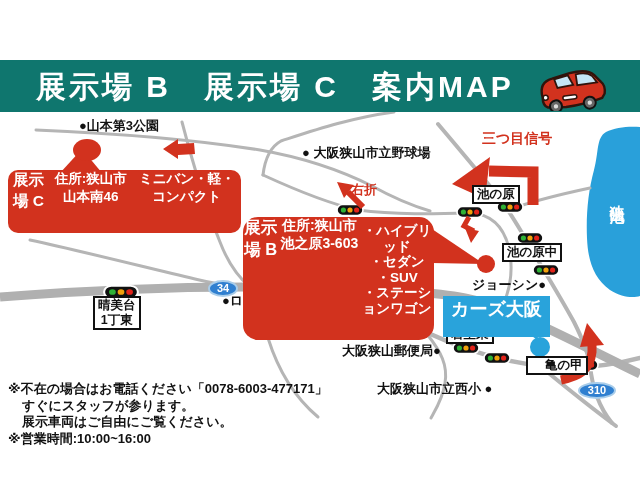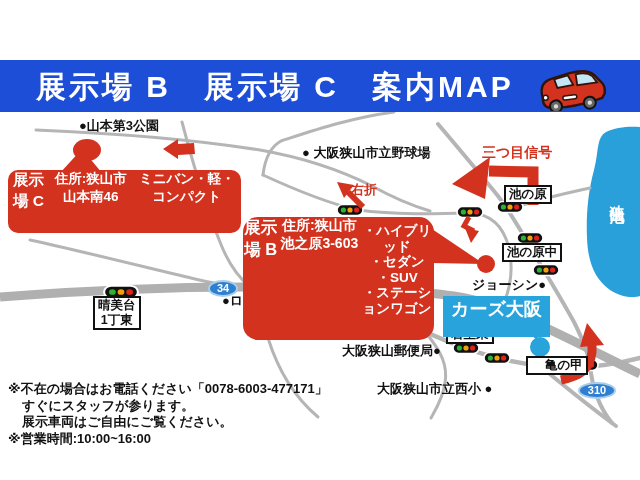--- a/index.html
+++ b/index.html
@@ -106,21 +106,21 @@
     </g>
 
     <polygon points="60,173 102,173 82,149" fill="#d2321e"></polygon>
     <polygon points="432,229 432,263 484,264" fill="#d2321e"></polygon>
     <ellipse cx="87" cy="150" rx="14" ry="11" fill="#d2321e"></ellipse>
     <circle cx="486" cy="264" r="9" fill="#d2321e"></circle>
     <polygon points="506,317 528,317 540,342" fill="#29a3db"></polygon>
     <circle cx="540" cy="347" r="10" fill="#29a3db"></circle>
   </svg>
 
-  <div id="titlebar" style="background:#1d4ed8;">
+  <div id="titlebar" style="background:#0f766e;">
     <div class="ttl">展示場 B　展示場 C　案内MAP</div>
     <svg id="caricon" width="76" height="46" viewBox="0 0 76 46">
       <g transform="rotate(-8 38 26)">
         <path d="M8,28 Q6,13 20,11 L38,8 Q56,6 62,13 L68,21 Q72,25 70,33 L67,37 Q50,41 30,41 L12,39 Q7,37 8,28 Z" fill="#d2321e" stroke="#30140c" stroke-width="2.4"></path>
         <path d="M22,12 L36,10 L40,20 L24,21 Z" fill="#c5e6f5" stroke="#30140c" stroke-width="1.8"></path>
         <path d="M44,10 Q55,9 60,14 L64,21 L44,21 Z" fill="#c5e6f5" stroke="#30140c" stroke-width="1.8"></path>
         <circle cx="20" cy="39" r="6" fill="#666" stroke="#111" stroke-width="2"></circle>
         <circle cx="20" cy="39" r="2.2" fill="#ddd"></circle>
         <circle cx="54" cy="40" r="6" fill="#666" stroke="#111" stroke-width="2"></circle>
         <circle cx="54" cy="40" r="2.2" fill="#ddd"></circle>
@@ -130,24 +130,24 @@
     </svg>
   </div>
 
   <div class="abs poi" style="left:79px;top:117px;">●山本第3公園</div>
   <div class="abs poi" style="left:302px;top:144px;">● 大阪狭山市立野球場</div>
   <div class="abs poi" style="left:187px;top:292px;margin-left:35px;">●ローソン</div>
   <div class="abs poi" style="left:472px;top:276px;">ジョーシン●</div>
   <div class="abs poi" style="left:342px;top:342px;">大阪狭山郵便局●</div>
   <div class="abs poi" style="left:377px;top:380px;">大阪狭山市立西小 ●</div>
 
-  <div class="abs rtext" style="left:482px;top:144px;">三つ目信号</div>
+  <div class="abs rtext" style="left:482px;top:130px;">三つ目信号</div>
   <div class="abs rtext" style="left:351px;top:181px;font-size:13px;">右折</div>
 
-  <div class="abs ibox" style="left:504px;top:185px;">池の原</div>
+  <div class="abs ibox" style="left:472px;top:185px;">池の原</div>
   <div class="abs ibox" style="left:502px;top:243px;">池の原中</div>
   <div class="abs ibox" style="left:93px;top:296px;">
     <div>晴美台</div>
     <div>1丁東</div>
   </div>
   <div class="abs ibox" style="left:446px;top:325px;">岩室東</div>
   <div class="abs ibox" style="left:526px;top:356px;padding-left:17px;">亀の甲</div>
 
   <div class="abs shield" style="left:208px;top:280px;width:26px;height:13px;">34</div>
   <div class="abs shield" style="left:578px;top:382px;width:34px;height:13px;">310</div>

